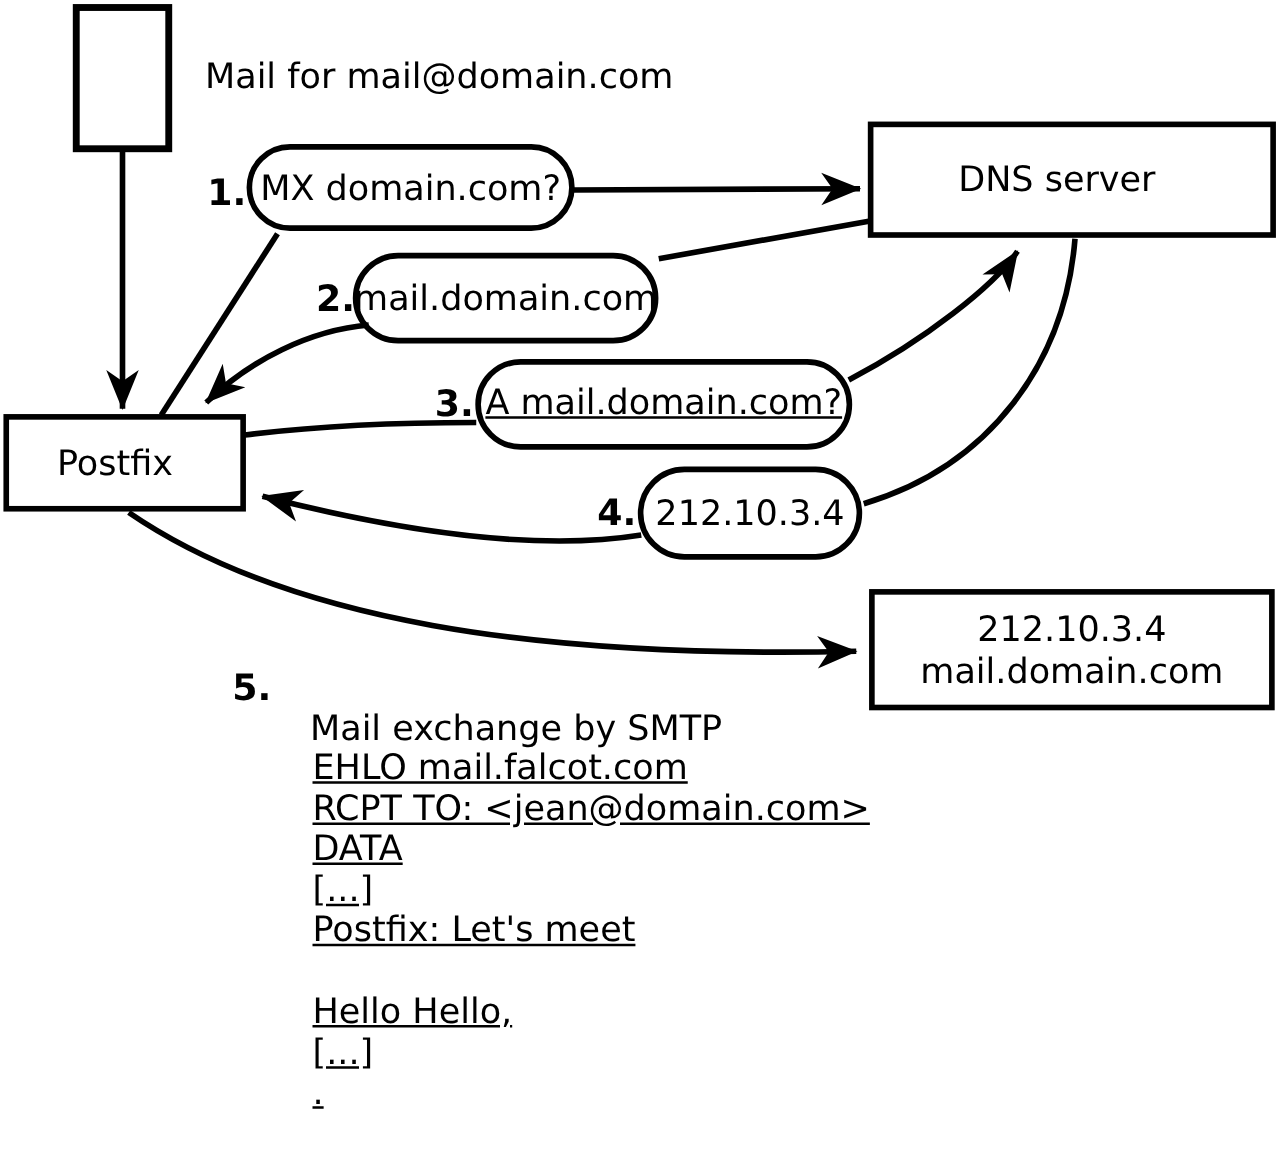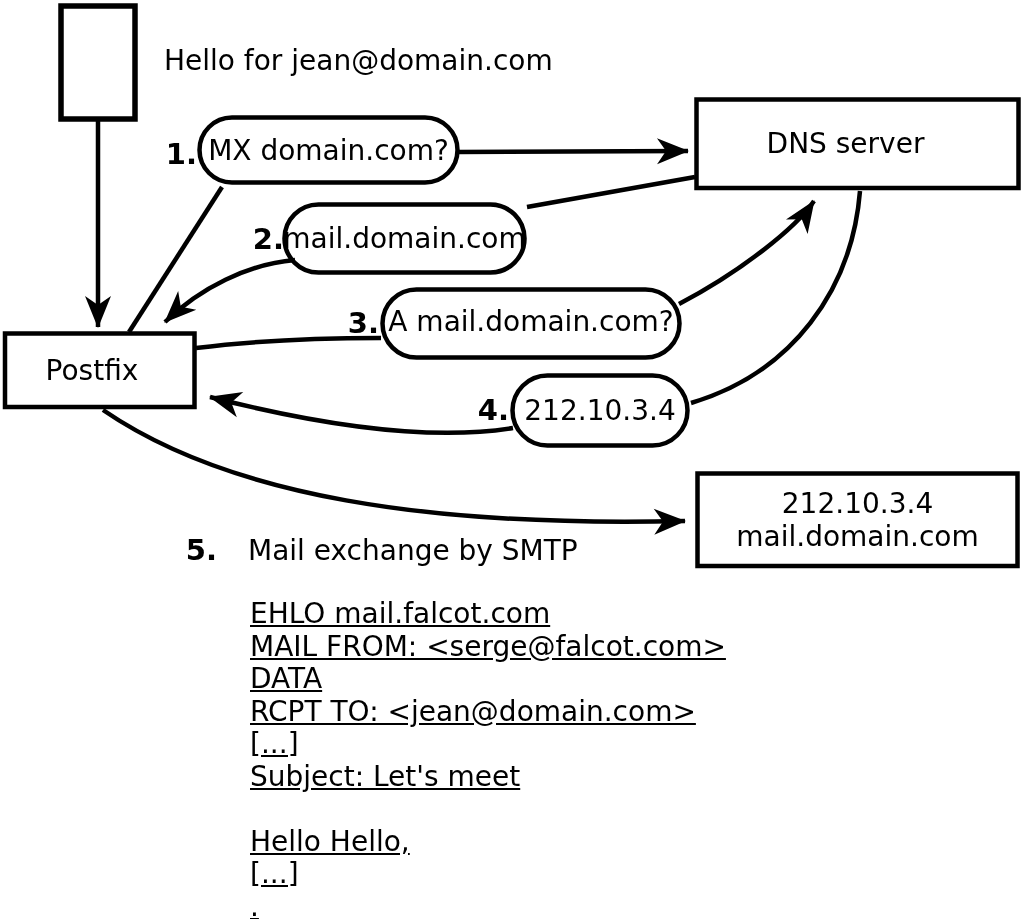--- a/index.html
+++ b/index.html
@@ -92,49 +92,48 @@
     <path d="M 295,260 C 248,264 200,288 165,322" fill="none" stroke="#000000" stroke-width="4.5" marker-end="url(#ah)"></path>
     <path d="M 196,348 C 260,340 330,338 381,338" fill="none" stroke="#000000" stroke-width="4.5"></path>
     <path d="M 679,304 C 740,272 796,228 814,201" fill="none" stroke="#000000" stroke-width="4.5" marker-end="url(#ah)"></path>
     <path d="M 860,191 C 852,290 792,373 691,403" fill="none" stroke="#000000" stroke-width="4.5"></path>
     <path d="M 513,428 C 420,443 300,420 210,397" fill="none" stroke="#000000" stroke-width="4.5" marker-end="url(#ah)"></path>
     <path d="M 103,410 C 230,497 430,527 685,521" fill="none" stroke="#000000" stroke-width="4.5" marker-end="url(#ah)"></path>
   </svg>
 
   <div class="label-layer">
 
-    <div class="txt" style="left:164px; top:44px;">Hello for jean@domain.com</div>
+    <div class="txt" style="left:164px; top:44px;">Mail for mail@domain.com</div>
 
     <div class="node-label" style="left:3px; top:331px; width:178px; height:78px;">Postfix</div>
     <div class="node-label" style="left:682px; top:97px; width:327px; height:93px;">DNS server</div>
     <div class="node-label" style="left:695px; top:471px; width:325px; height:97px; flex-direction:column;">
       <div>212.10.3.4</div>
       <div>mail.domain.com</div>
     </div>
 
     <div class="step-num" style="left:140px; top:139px; width:57px;">1.</div>
     <div class="step-num" style="left:230px; top:224px; width:54px;">2.</div>
     <div class="step-num" style="left:325px; top:308px; width:54px;">3.</div>
     <div class="step-num" style="left:455px; top:395px; width:54px;">4.</div>
     <div class="step-num" style="left:175px; top:535px; width:42px;">5.</div>
 
     <div class="node-label" style="left:197px; top:115px; width:263px; height:70px;">MX domain.com?</div>
     <div class="node-label" style="left:282px; top:202px; width:245px; height:73px;">mail.domain.com</div>
-    <div class="node-label" style="left:380px; top:287px; width:302px; height:69px;">A mail.domain.com?</div>
+    <div class="node-label" style="left:380px; top:287px; width:302px; height:69px;text-decoration:underline;">A mail.domain.com?</div>
     <div class="node-label" style="left:510px; top:373px; width:180px; height:75px;">212.10.3.4</div>
 
-    <div class="txt" style="left:248px; top:534px;">Mail exchange by SMTP</div>
+    <div class="txt" style="left:248px; top:566px;">Mail exchange by SMTP</div>
 
     <div class="smtp-block">
       <div class="smtp-line">EHLO mail.falcot.com</div>
-      <div class="smtp-line">MAIL FROM: &lt;serge@falcot.com&gt;</div>
+      <div class="smtp-line">RCPT TO: &lt;jean@domain.com&gt;</div>
       <div class="smtp-line">DATA</div>
-      <div class="smtp-line">RCPT TO: &lt;jean@domain.com&gt;</div>
       <div class="smtp-line">[...]</div>
-      <div class="smtp-line">Subject: Let's meet</div>
+      <div class="smtp-line">Postfix: Let's meet</div>
       <div class="smtp-line"></div>
       <div class="smtp-line">Hello Hello,</div>
       <div class="smtp-line">[...]</div>
       <div class="smtp-line">.</div>
     </div>
 
   </div>
 </div>
 
 </body></html>

